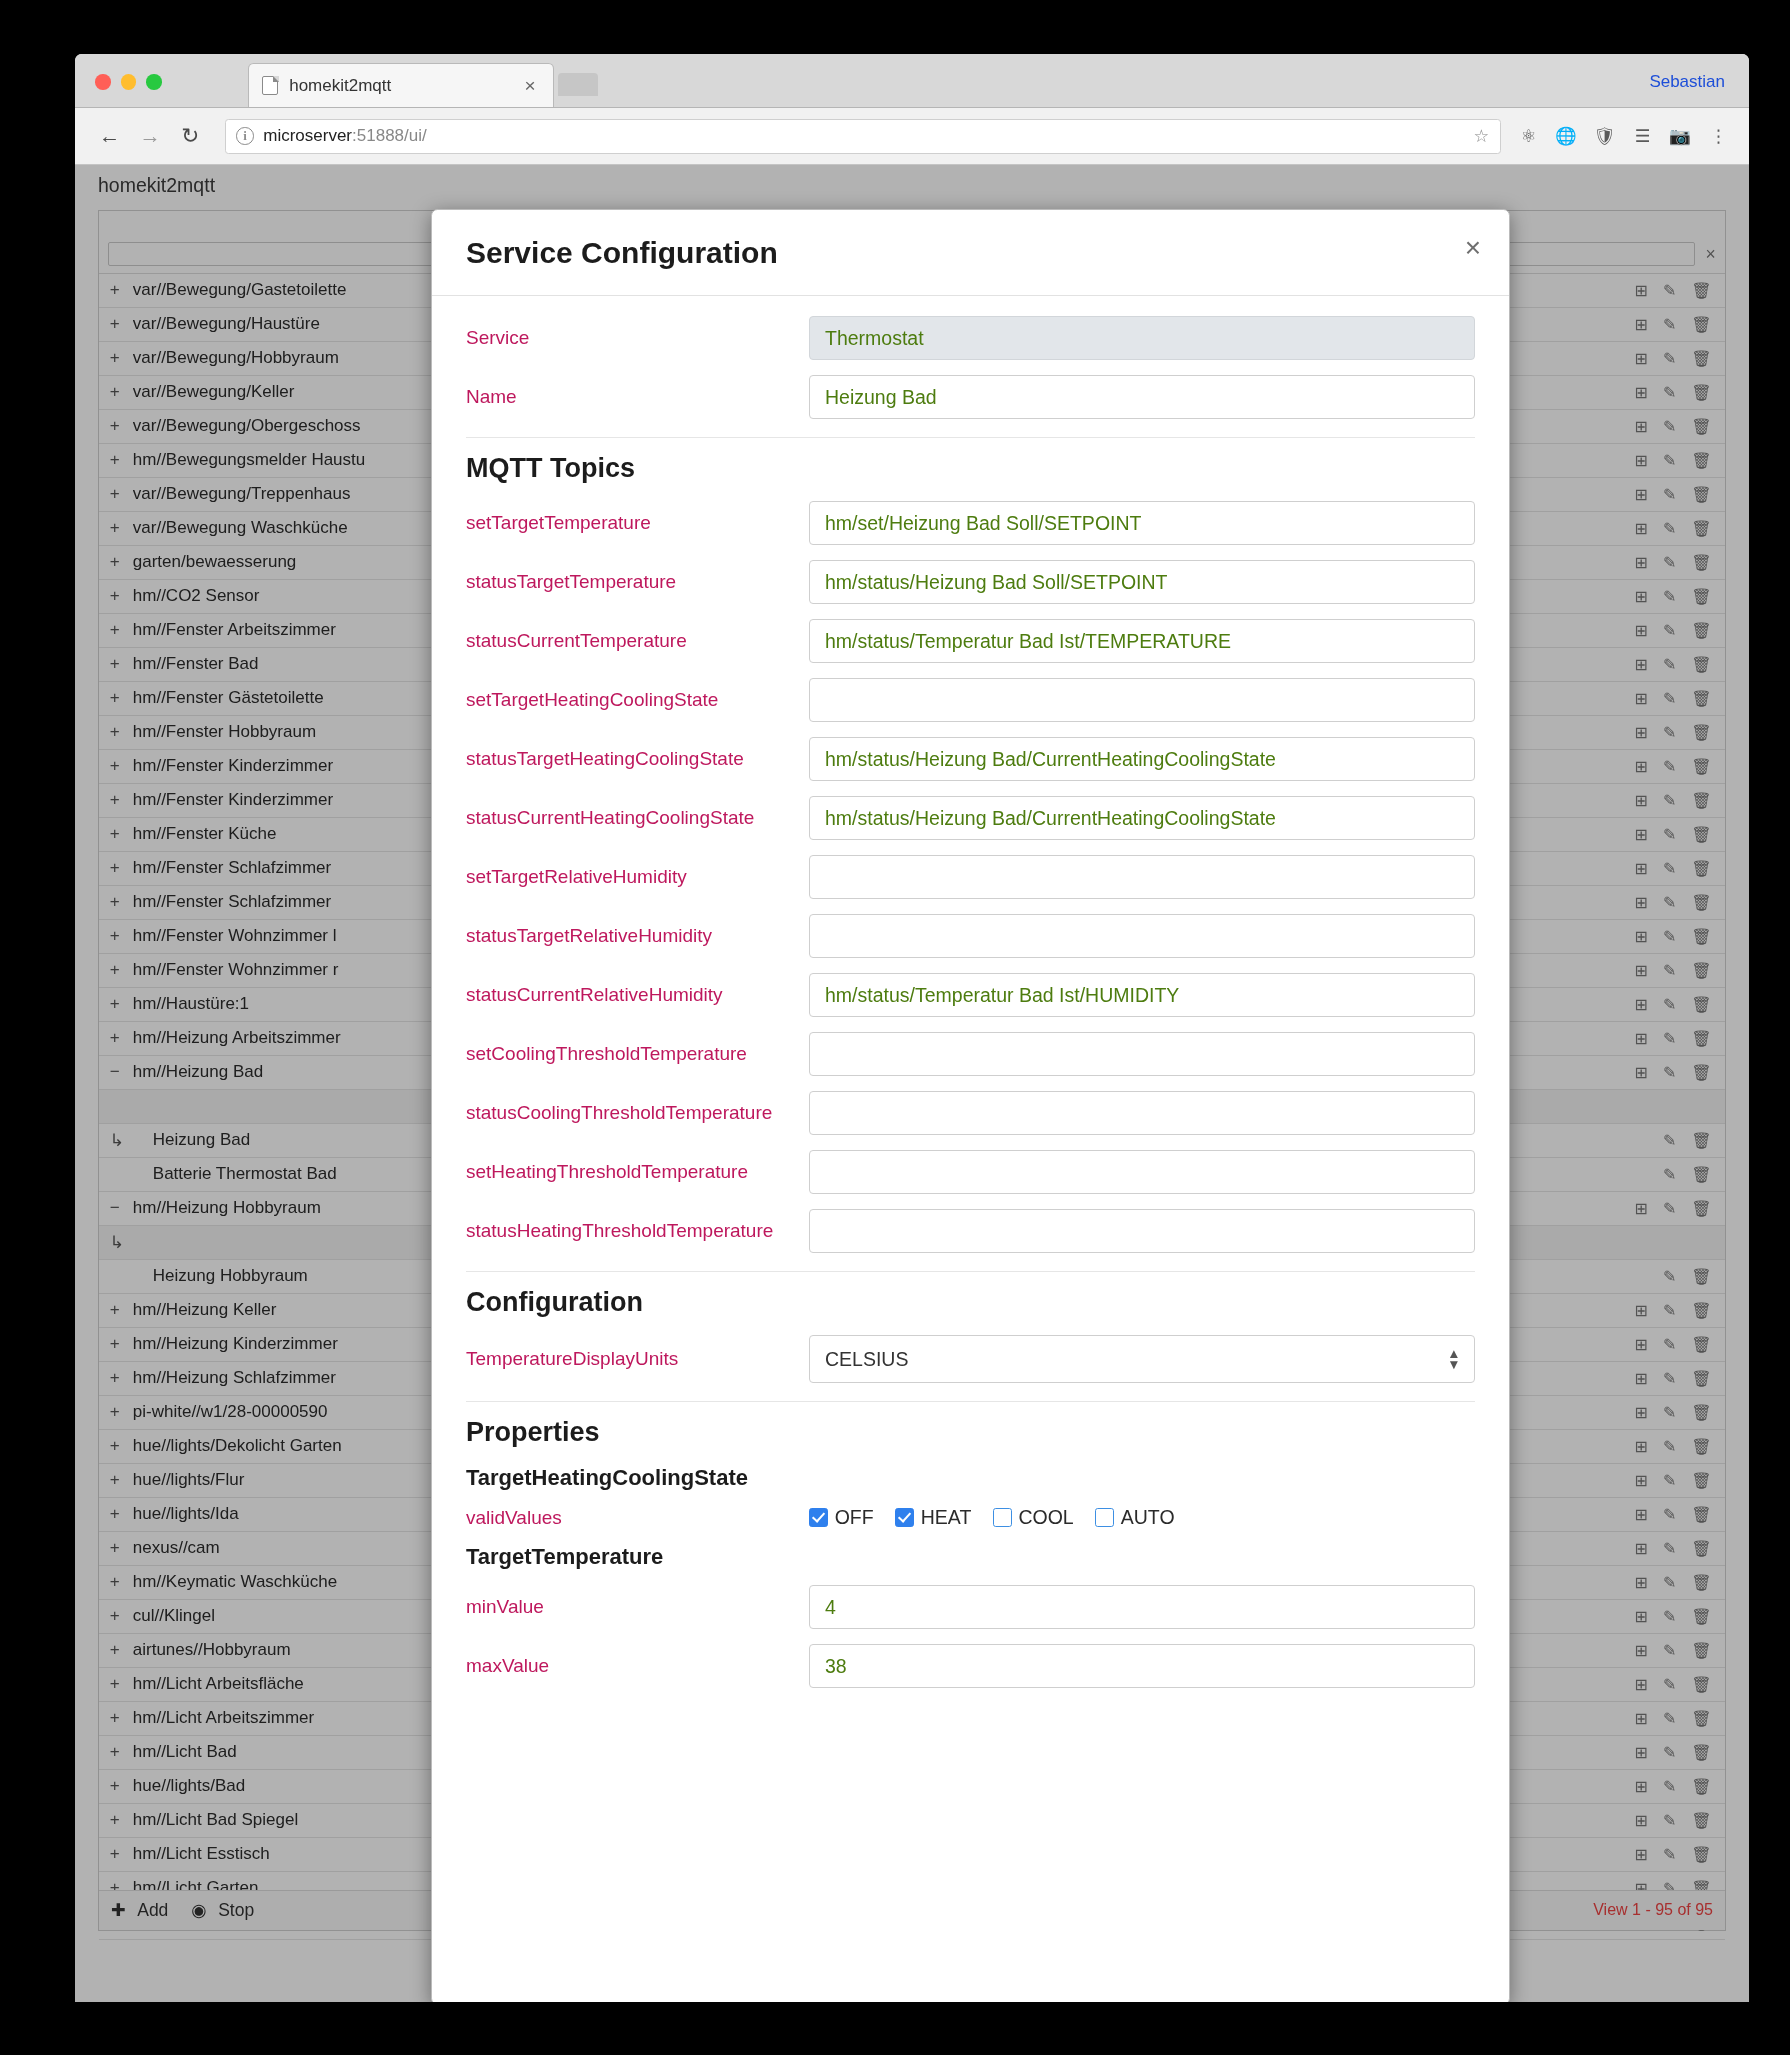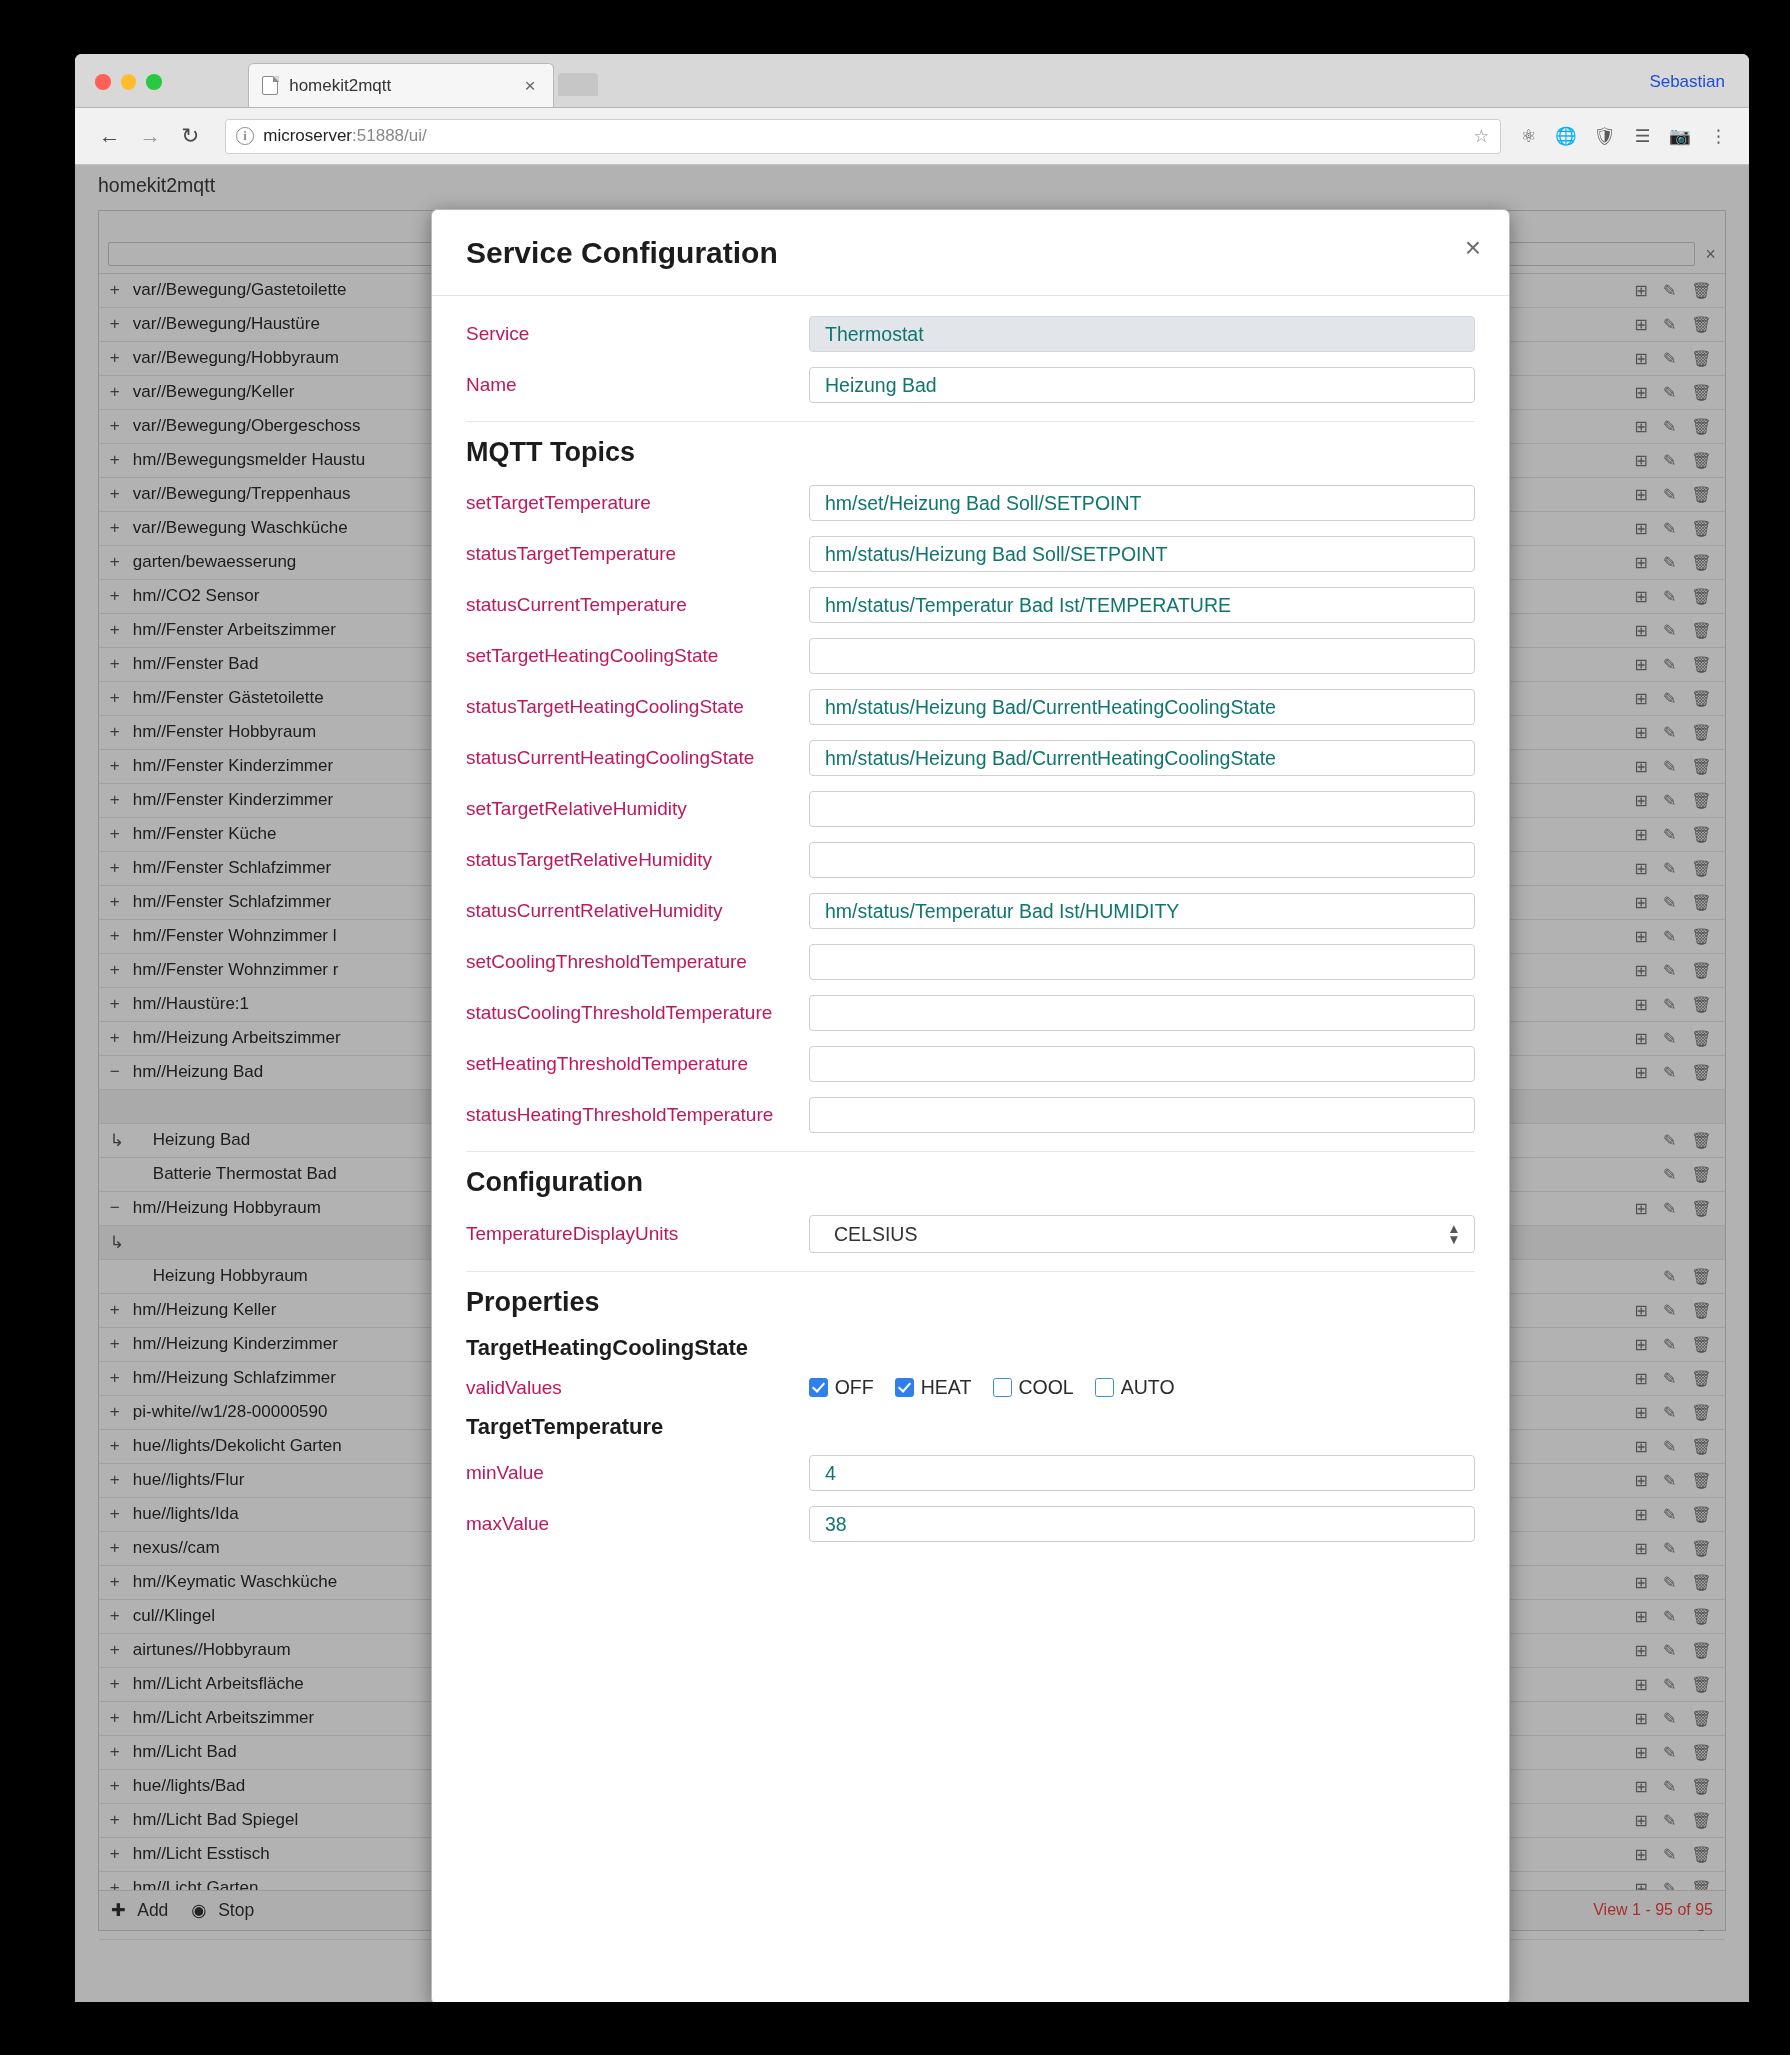--- a/index.html
+++ b/index.html
@@ -290,45 +290,45 @@
   }
   .flabel {
     width: 343px;
     flex: 0 0 343px;
     font-size: 19px;
     color: #be185d;
     padding-right: 1px;
   }
   .finput {
     flex: 1;
-    height: 36px;
+    height: 44px;
     border: 0.7px solid #cfcfcf;
     border-radius: 4px;
     background: #ffffff;
     font-size: 19.5px;
-    color: #0f766e;
+    color: #4d7c0f;
     padding: 0 15px;
     display: flex;
     align-items: center;
     font-family: "Liberation Sans", sans-serif;
     width: 100%;
   }
   .finput.readonly {
     background: #e2e6ea;
     border-color: #d2d6da;
   }
   .fselect {
     flex: 1;
-    height: 38px;
+    height: 48px;
     border: 0.7px solid #cfcfcf;
     border-radius: 4px;
     background: #ffffff;
     font-size: 19.5px;
     color: #333;
-    padding: 0 24px;
+    padding: 0 15px;
     display: flex;
     align-items: center;
     position: relative;
   }
   .fselect .arrows {
     position: absolute;
     right: 13.4px;
     font-size: 13.4px;
     line-height: 0.85;
     color: #555;

